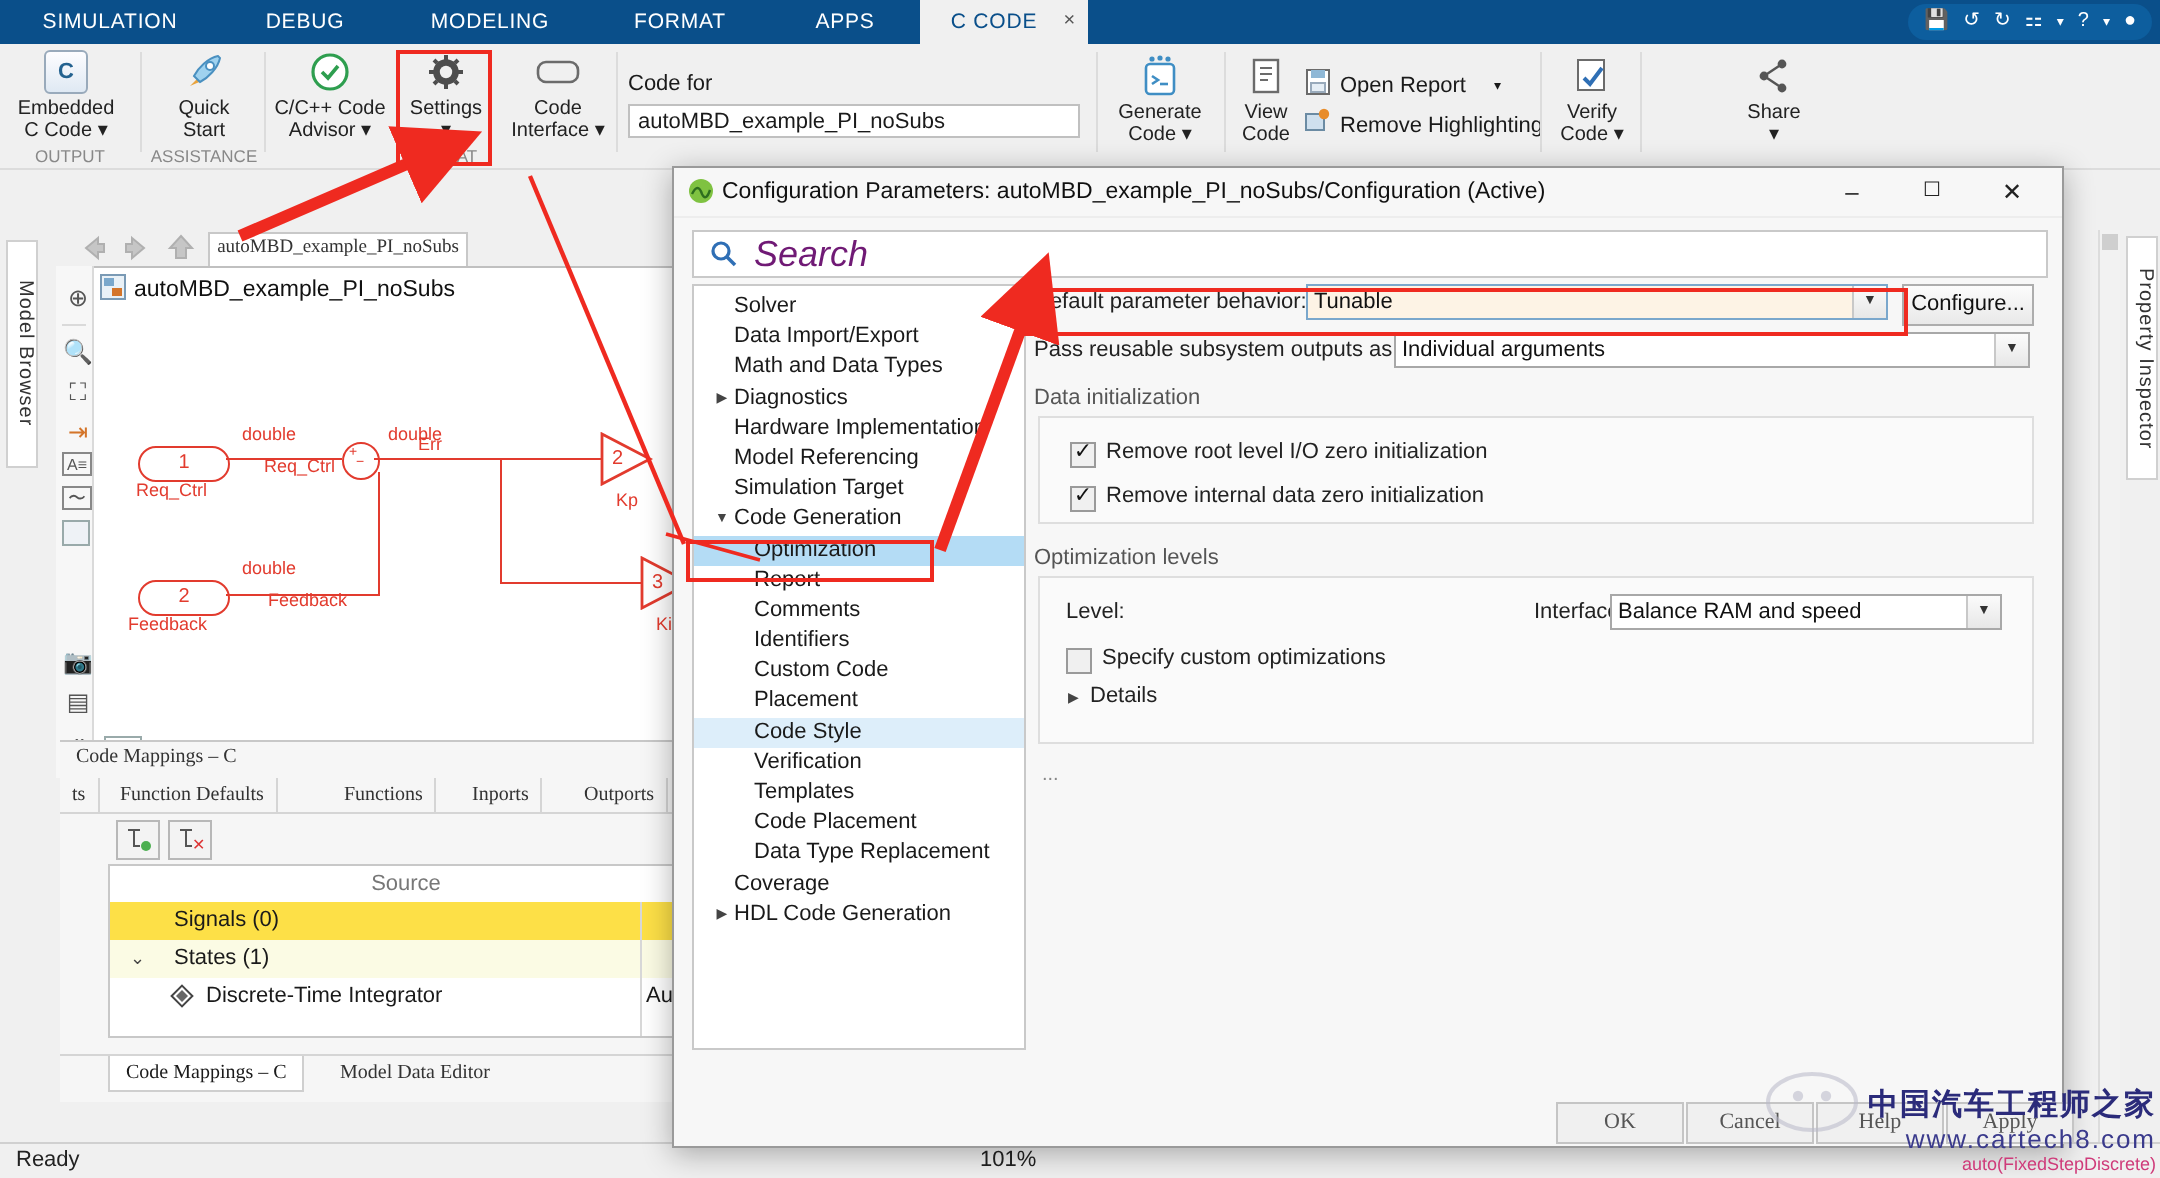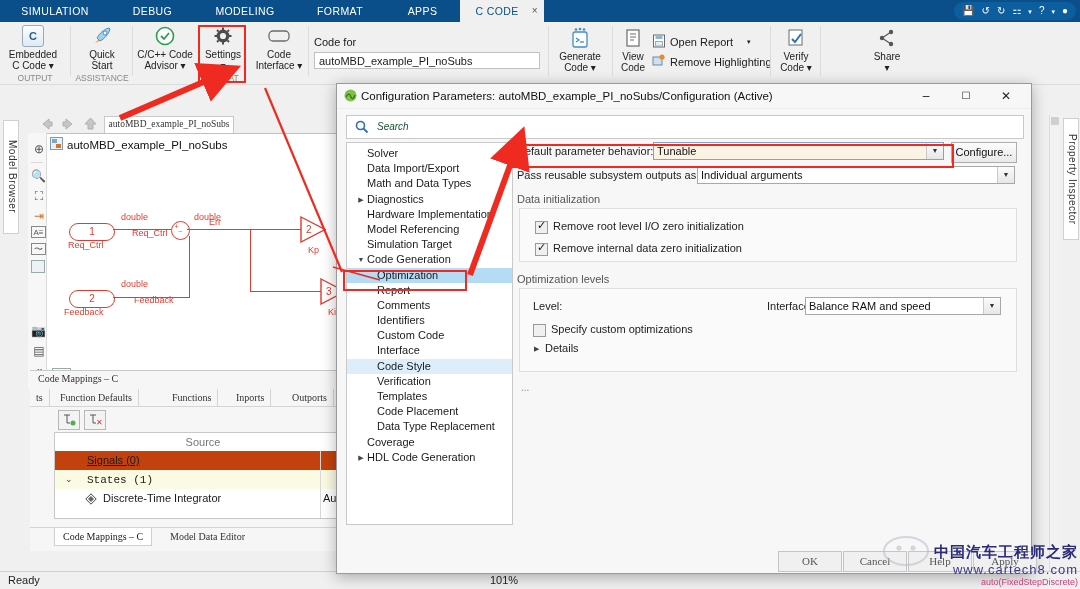--- a/index.html
+++ b/index.html
@@ -51,22 +51,22 @@
   
   #dlg{left:336px;top:83px;width:694px;height:489px;background:#f7f7f7;
      border:1px solid #9a9a9a;box-shadow:0 3px 14px rgba(0,0,0,.3);}
   #dlgtitle{position:absolute;left:0;top:0;width:100%;height:24px;background:#f7f7f7;
      border-bottom:1px solid #ededed;}
   #dlgtitle .t{position:absolute;left:24px;top:0;height:24px;line-height:24px;font-size:11.5px;color:#111;}
   .wbtn{position:absolute;top:0;width:30px;height:24px;line-height:24px;text-align:center;
      font-size:12px;color:#222;}
   #search{position:absolute;left:9px;top:31px;width:676px;height:22px;background:#fff;
      border:1px solid #c9c9c9;}
-  #search .ph{position:absolute;left:30px;top:0;height:22px;line-height:22px;color:#14532d;
-     font-size:10px;font-style:italic;text-align:center;}
+  #search .ph{position:absolute;left:30px;top:0;height:22px;line-height:22px;color:#701a75;
+     font-size:18px;font-style:italic;text-align:center;}
   #tree{position:absolute;left:9px;top:58px;width:165px;height:381px;background:#fff;border:1px solid #c9c9c9;
      overflow:hidden;}
   .tnode{position:relative;height:15.2px;line-height:15.2px;font-size:11px;color:#1a1a1a;white-space:nowrap;}
   .tnode.sel{background:#b4dcf5;}
   .tnode .arw{position:absolute;left:0;top:0;width:10px;text-align:center;font-size:7px;color:#444;}
   #rpanel{position:absolute;left:180px;top:58px;width:505px;height:381px;}
   .lblf{font-size:11px;color:#222;}
   .combo{position:absolute;height:18px;background:#fff;border:1px solid #a8a8a8;font-size:11px;
      line-height:17px;padding-left:3px;color:#111;box-sizing:border-box;}
   .combo .arr{position:absolute;right:0;top:0;width:16px;height:16px;border-left:1px solid #c8c8c8;
@@ -378,26 +378,26 @@
        display:flex;align-items:center;justify-content:center;">
     <svg width="13" height="12" viewBox="0 0 13 12">
         <path d="M1 1 h6 M4 1 v8 h3" fill="none" stroke="#555"></path>
         <text x="7" y="11" font-size="8" fill="#d33">✕</text>
       </svg>
     </div>
 
   <div class="abs" style="left:24px;top:61px;width:296px;height:85px;background:#fff;border:1px solid #c8c8c8;">
     <div class="abs" style="left:0;top:0;width:100%;height:18px;border-bottom:1px solid #d8d8d8;text-align:center;
          line-height:18px;color:#777;font-size:11px;">Source</div>
-    <div class="gridrow" style="left:0;top:18px;width:100%;background:#c2410c;text-decoration:underline;">
+    <div class="gridrow" style="left:0;top:18px;width:100%;background:#fde047;">
       <span style="margin-left:32px;">Signals (0)</span>
     </div>
     <div class="gridrow" style="left:0;top:37px;width:100%;background:#fbfbe4;">
       <span style="position:absolute;left:10px;font-size:9px;color:#444;">⌄</span>
-      <span style="margin-left:32px;font-family:Liberation Mono, monospace;">States (1)</span>
+      <span style="margin-left:32px;">States (1)</span>
     </div>
     <div class="gridrow" style="left:0;top:56px;width:100%;">
       <span style="position:absolute;left:30px;top:3px;">
         <svg width="12" height="12" viewBox="0 0 12 12">
             <path d="M6 .8 L11.2 6 L6 11.2 L.8 6 Z" fill="none" stroke="#444"></path>
             <path d="M6 3 L9 6 L6 9 L3 6 Z" fill="#666"></path>
           </svg></span>
       <span style="margin-left:48px;">Discrete-Time Integrator</span>
       <span style="position:absolute;left:268px;">Auto</span>
     </div>
@@ -453,21 +453,21 @@
       <div class="tnode" style="padding-left:20px;"><span class="arw" style="left:9px;">▶</span><span>Diagnostics</span></div>
       <div class="tnode" style="padding-left:20px;"><span>Hardware Implementation</span></div>
       <div class="tnode" style="padding-left:20px;"><span>Model Referencing</span></div>
       <div class="tnode" style="padding-left:20px;"><span>Simulation Target</span></div>
       <div class="tnode" style="padding-left:20px;"><span class="arw" style="left:9px;">▼</span><span>Code Generation</span></div>
       <div class="tnode sel" style="padding-left:30px;"><span>Optimization</span></div>
       <div class="tnode" style="padding-left:30px;"><span>Report</span></div>
       <div class="tnode" style="padding-left:30px;"><span>Comments</span></div>
       <div class="tnode" style="padding-left:30px;"><span>Identifiers</span></div>
       <div class="tnode" style="padding-left:30px;"><span>Custom Code</span></div>
-      <div class="tnode" style="padding-left:30px;"><span>Interface</span></div>
+      <div class="tnode" style="padding-left:30px;"><span>Placement</span></div>
       <div class="tnode" style="padding-left:30px;background:#ddeefa;"><span>Code Style</span></div>
       <div class="tnode" style="padding-left:30px;"><span>Verification</span></div>
       <div class="tnode" style="padding-left:30px;"><span>Templates</span></div>
       <div class="tnode" style="padding-left:30px;"><span>Code Placement</span></div>
       <div class="tnode" style="padding-left:30px;"><span>Data Type Replacement</span></div>
       <div class="tnode" style="padding-left:20px;"><span>Coverage</span></div>
       <div class="tnode" style="padding-left:20px;"><span class="arw" style="left:9px;">▶</span><span>HDL Code Generation</span></div>
     </div>
   </div>
 

